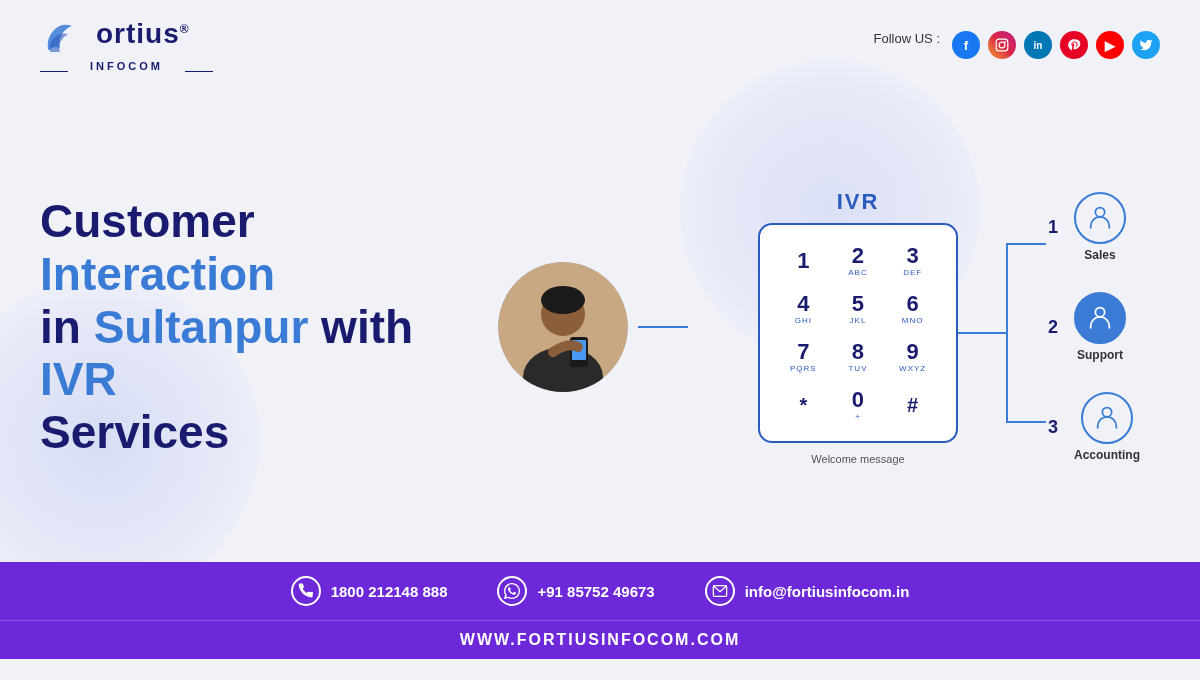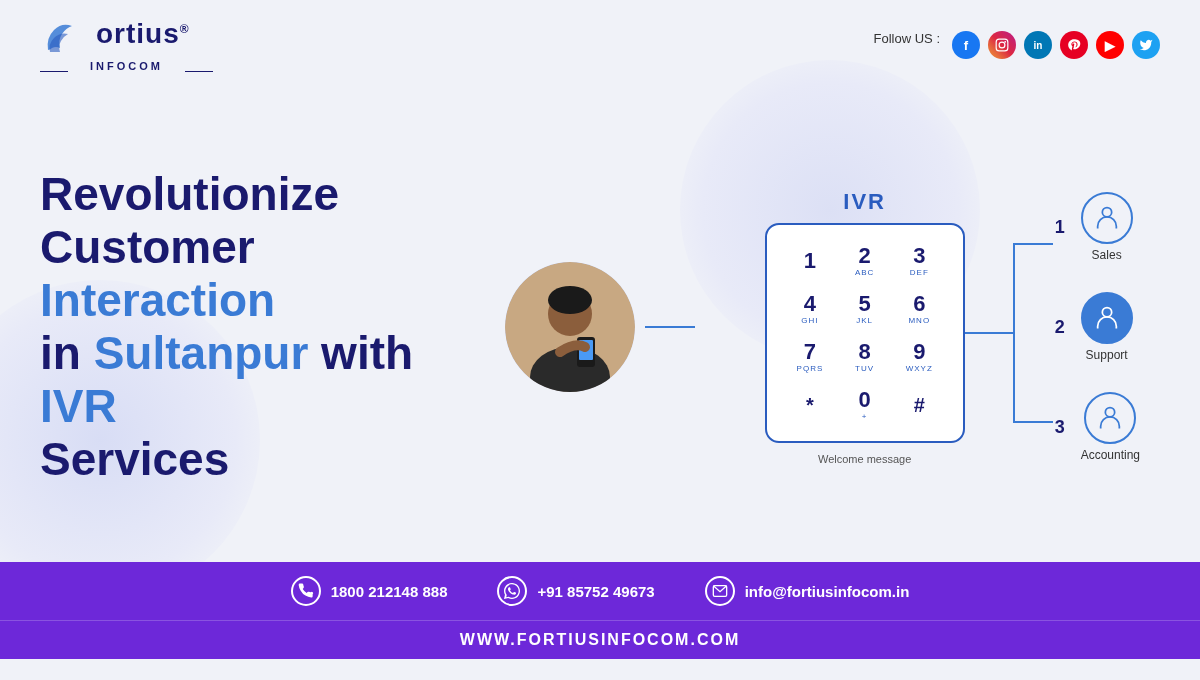--- a/index.html
+++ b/index.html
@@ -280,21 +280,21 @@
 
     .option-circle svg {
       width: 28px;
       height: 28px;
     }
 
     .option-label {
       font-size: 12px;
       color: #333;
       text-align: center;
-      font-weight: 400;
+      font-weight: 700;
     }
 
     
     .footer {
       position: relative;
       z-index: 10;
       background: #6d28d9;
     }
 
     .footer-contact {
@@ -388,21 +388,20 @@
         <path d="M23 3a10.9 10.9 0 01-3.14 1.53 4.48 4.48 0 00-7.86 3v1A10.66 10.66 0 013 4s-4 9 5 13a11.64 11.64 0 01-7 2c9 5 20 0 20-11.5a4.5 4.5 0 00-.08-.83A7.72 7.72 0 0023 3z"></path>
       </svg>
     </div>
   </div>
 </div>
 
 <div class="main-content">
 
   <div class="left-text">
     <div class="headline">
-      <div>Revolutionize</div>
       <div>
         <span>Customer </span><span class="highlight">Interaction</span>
       </div>
       <div>
         <span>in </span><span class="highlight">Sultanpur</span><span> with </span><span class="highlight">IVR</span>
       </div>
       <div>Services</div>
     </div>
   </div>
 

